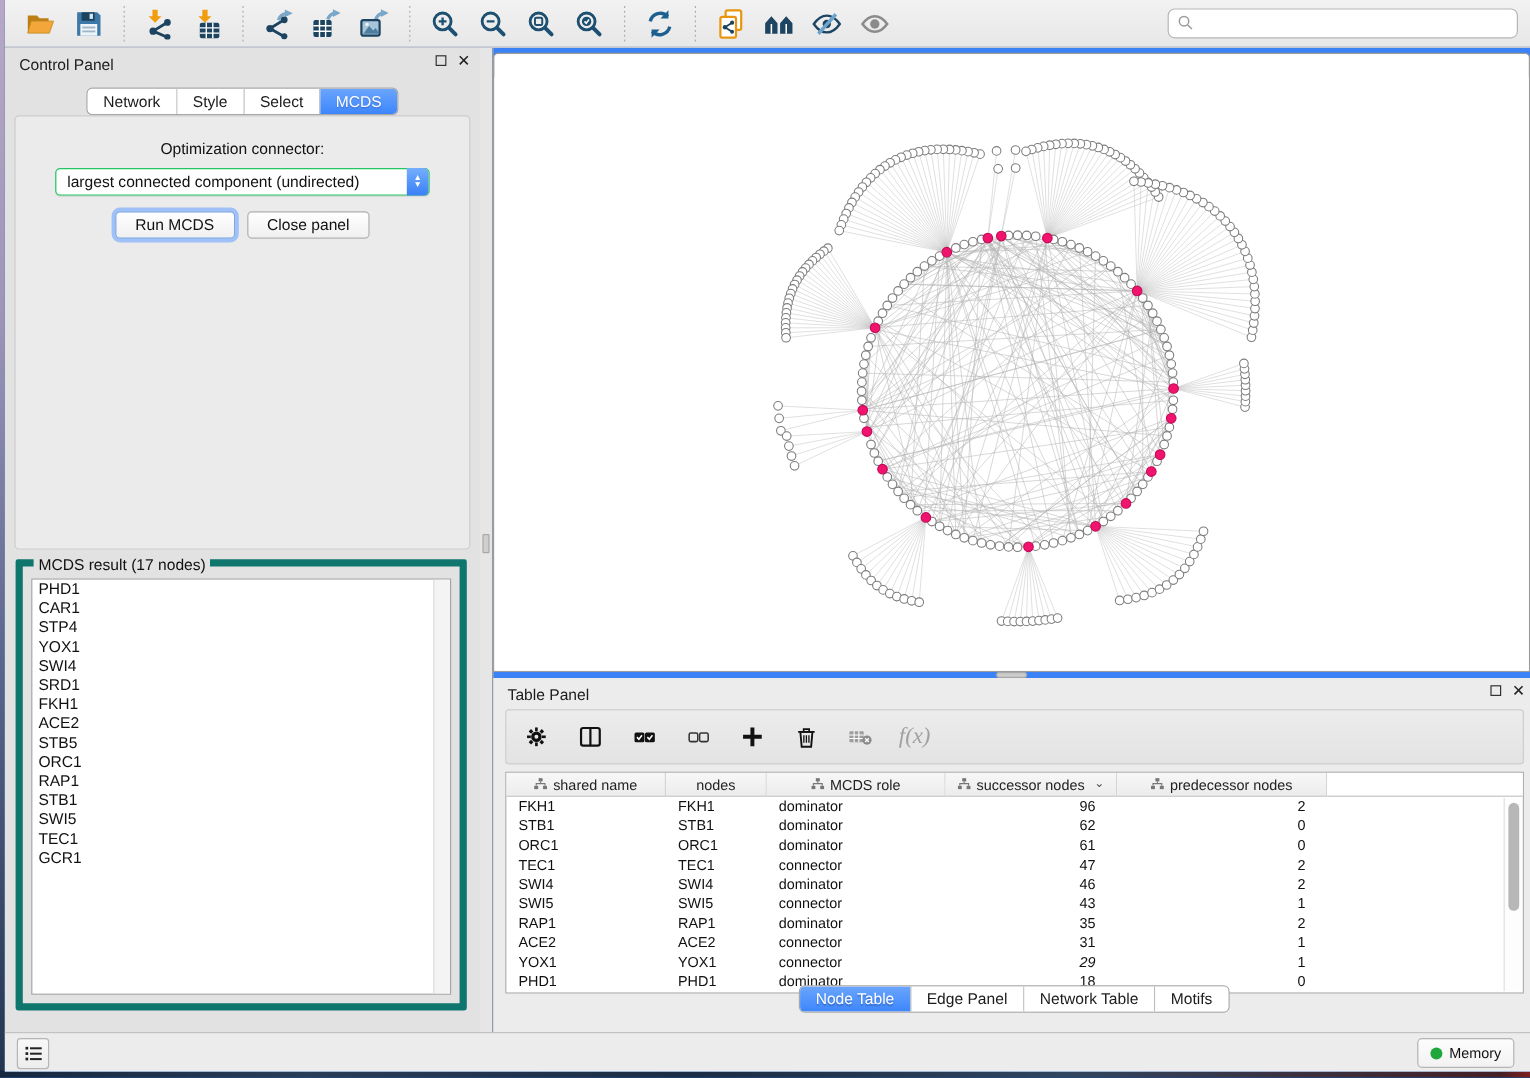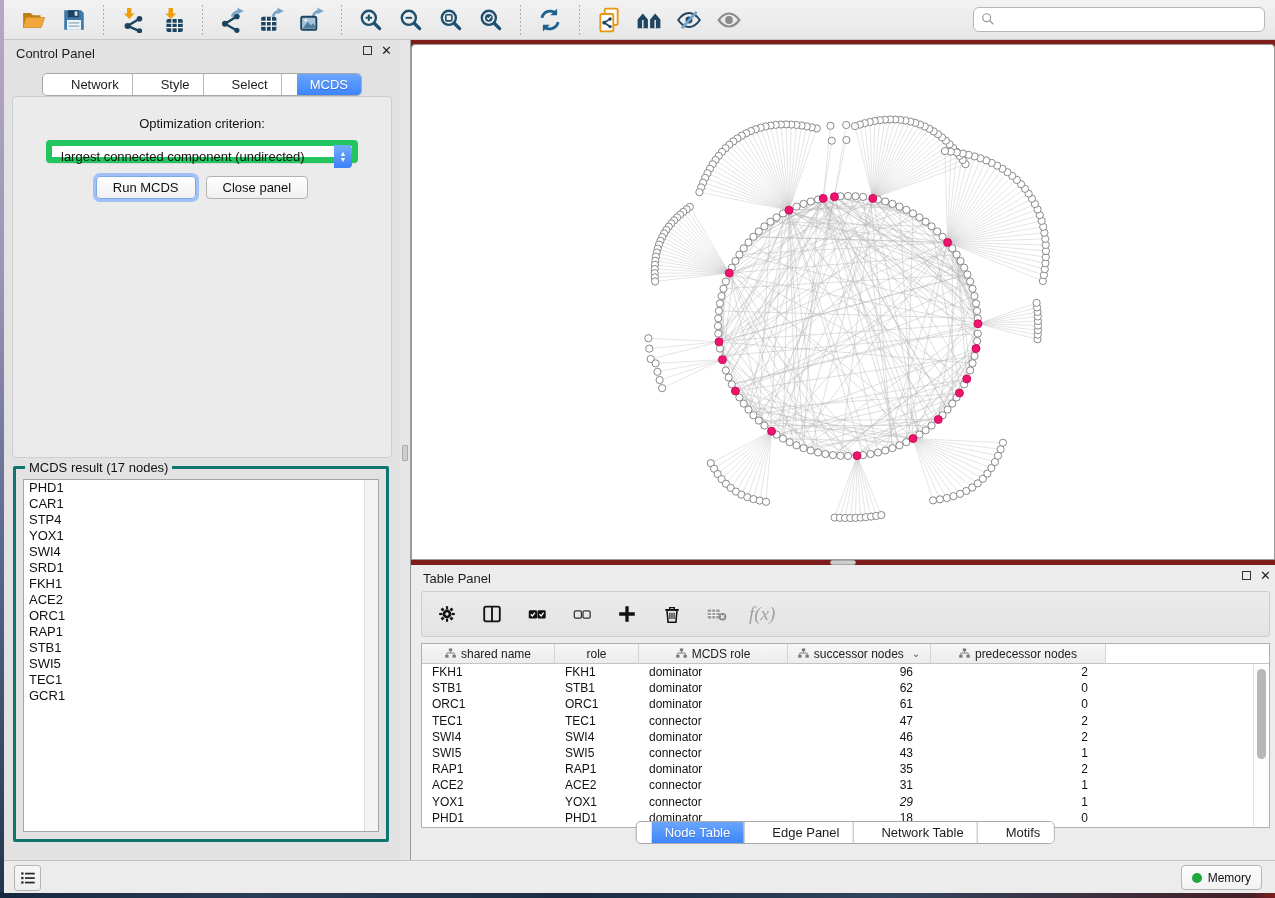--- a/index.html
+++ b/index.html
@@ -6,21 +6,21 @@
   html,body { width:1275px; height:898px; overflow:hidden;
     font-family:"Liberation Sans","DejaVu Sans",sans-serif; }
   body { background:#10223a; position:relative; }
 
   
   .wall-left { position:absolute; left:0; top:0; width:4px; height:898px;
     background:linear-gradient(#b7a8c6,#9d94b8 30%,#5d6890 60%,#22344f); }
   .wall-bottom { position:absolute; left:0; top:892px; width:1275px; height:6px;
     background:linear-gradient(90deg,#16283f,#2a3d57 20%,#1b2c44 45%,#31455e 70%,#441f26 98%,#7e1f1f); }
 
-  .app { position:absolute; left:4px; top:0; width:1271px; height:893px; background:#7f1d1d; }
+  .app { position:absolute; left:4px; top:0; width:1271px; height:893px; background:#3b82f6; }
 
   
   .toolbar { position:absolute; left:0; top:0; right:0; height:40px;
     background:linear-gradient(#f2f2f2,#e7e7e7); border-bottom:1px solid #c6c6c6;
     display:flex; align-items:center; padding:0 10px; }
   .tb-icon { width:30px; height:30px; display:flex; align-items:center; justify-content:center;
     margin:0 5px; cursor:pointer; }
   .tb-icon svg { width:26px; height:26px; }
   .tb-sep { width:1px; height:30px; margin:0 9px;
     background-image:linear-gradient(#adadad 40%, transparent 40%); background-size:1px 4px; }
@@ -33,45 +33,45 @@
   .cpanel { position:absolute; left:0; top:40px; width:396px; height:820px; background:#e2e2e2; }
   .panel-title-row { position:absolute; left:0; top:0; right:0; height:26px; }
   .panel-title { position:absolute; left:12px; top:6px; font-size:13px; color:#1c1c1c; }
   .win-btns { position:absolute; right:8px; top:6px; display:flex; gap:9px; align-items:center; }
   .float-btn { width:9px; height:9px; border:1.6px solid #333; display:inline-block; cursor:pointer; }
   .close-btn { font-size:13px; font-weight:bold; color:#222; line-height:9px; cursor:pointer; }
 
   .seg-tabs { position:absolute; display:flex; border:1px solid #a8a8a8; border-radius:5px;
     overflow:hidden; background:#fff; height:23px; }
   .seg-tab { padding:0 13px; font-size:13px; color:#1c1c1c; display:flex; align-items:center;
-    border-right:1px solid #b9b9b9; cursor:pointer; background:#fff; white-space:nowrap;margin-left:15px; }
+    border-right:1px solid #b9b9b9; cursor:pointer; background:#fff; white-space:nowrap; }
   .seg-tab:last-child { border-right:none; }
   .seg-tab.sel { background:linear-gradient(#6aa5fd,#3d86fb); color:#fff;
     text-shadow:0 1px 1px rgba(0,0,60,.25); }
   .cp-tabs { top:33px; left:50%; transform:translateX(-50%); }
 
   .cp-inner { position:absolute; left:8px; right:8px; top:56px; height:362px;
     background:#ebebeb; border:1px solid #cdcdcd; border-radius:4px; }
   .opt-label { text-align:center; margin-top:19px; font-size:13px; color:#111; }
   .dropdown { position:relative; width:312px; height:23px; margin:9px auto 0;
-    background:#fff; border:6px solid #22c55e; border-radius:4px; cursor:pointer;
+    background:#fff; border:1px solid #22c55e; border-radius:4px; cursor:pointer;
     box-shadow:0 1px 1px rgba(0,0,0,.08); }
   .dropdown .val { position:absolute; left:9px; top:3px; font-size:13px; color:#111; }
   .stepper { position:absolute; right:0; top:-1px; width:18px; height:23px;
     background:linear-gradient(#74aefc,#3a80f6); border-radius:0 4px 4px 0;
     display:flex; flex-direction:column; align-items:center; justify-content:center; }
   .stepper span { color:#fff; font-size:7px; line-height:6px; }
   .btn-row { display:flex; justify-content:center; gap:10px; margin-top:13px; }
   .mac-btn { height:23px; padding:0 16px; background:linear-gradient(#ffffff,#f0f0f0);
     border:1px solid #b3b3b3; border-radius:4px; font-size:13px; color:#111; cursor:pointer;
     font-family:inherit; }
   .mac-btn.focus { box-shadow:0 0 0 3px rgba(120,170,255,.65); border-color:#7aa8e8; }
 
   .groupbox { position:absolute; left:9px; right:11px; top:426px; height:376px;
-    border:3px solid #0f766e; border-radius:2px; }
+    border:6px solid #0f766e; border-radius:2px; }
   .groupbox .legend { position:absolute; left:9px; top:-9px; background:#e2e2e2;
     padding:0 4px; font-size:13px; color:#111; }
   .mcds-list { position:absolute; left:7px; right:7px; top:10px; bottom:7px;
     background:#fff; border:1px solid #a5a5a5; overflow:hidden; }
   .mcds-item { font-size:13px; color:#111; line-height:16px; padding-left:5px; }
   .mcds-scroll { position:absolute; right:0; top:0; bottom:0; width:14px;
     background:#f4f4f4; border-left:1px solid #ddd; }
 
   
   .vsplit { position:absolute; left:396px; top:40px; width:11px; height:820px;
@@ -299,21 +299,21 @@
       </span>
     </div>
     <div class="seg-tabs cp-tabs" id="cp-tabs">
         <div class="seg-tab">Network</div>
         <div class="seg-tab">Style</div>
         <div class="seg-tab">Select</div>
         <div class="seg-tab sel">MCDS</div>
       </div>
 
     <div class="cp-inner">
-      <div class="opt-label">Optimization criterion:</div>
+      <div class="opt-label">Optimization connector:</div>
       <div class="dropdown">
         <span class="val">largest connected component (undirected)</span>
         <span class="stepper">
             <span>▲</span>
             <span>▼</span>
           </span>
       </div>
       <div class="btn-row">
         <button class="mac-btn focus">Run MCDS</button>
         <button class="mac-btn">Close panel</button>
@@ -325,20 +325,21 @@
       <div class="mcds-list" id="mcds-list">
         <div class="mcds-scroll"></div>
       <div class="mcds-item">PHD1</div>
           <div class="mcds-item">CAR1</div>
           <div class="mcds-item">STP4</div>
           <div class="mcds-item">YOX1</div>
           <div class="mcds-item">SWI4</div>
           <div class="mcds-item">SRD1</div>
           <div class="mcds-item">FKH1</div>
           <div class="mcds-item">ACE2</div>
+          <div class="mcds-item">STB5</div>
           <div class="mcds-item">ORC1</div>
           <div class="mcds-item">RAP1</div>
           <div class="mcds-item">STB1</div>
           <div class="mcds-item">SWI5</div>
           <div class="mcds-item">TEC1</div>
           <div class="mcds-item">GCR1</div>
         </div>
     </div>
   </div>
 
@@ -1107,21 +1108,21 @@
               <g fill="#777">
                 <rect x="4.2" y="0.5" width="3.6" height="3"></rect>
                 <rect x="0.2" y="7.5" width="3.6" height="3"></rect>
                 <rect x="8.2" y="7.5" width="3.6" height="3"></rect>
                 <path d="M6 3.5v2M2 7.5v-2h8v2" stroke="#777" fill="none"></path>
               </g>
             </svg>
             <span>shared name</span>
           </div>
           <div class="th" style="width: 84px;">
-            <span>role</span>
+            <span>nodes</span>
           </div>
           <div class="th" style="width: 149px;">
             <svg class="colicon" viewBox="0 0 12 12">
               <g fill="#777">
                 <rect x="4.2" y="0.5" width="3.6" height="3"></rect>
                 <rect x="0.2" y="7.5" width="3.6" height="3"></rect>
                 <rect x="8.2" y="7.5" width="3.6" height="3"></rect>
                 <path d="M6 3.5v2M2 7.5v-2h8v2" stroke="#777" fill="none"></path>
               </g>
             </svg>

